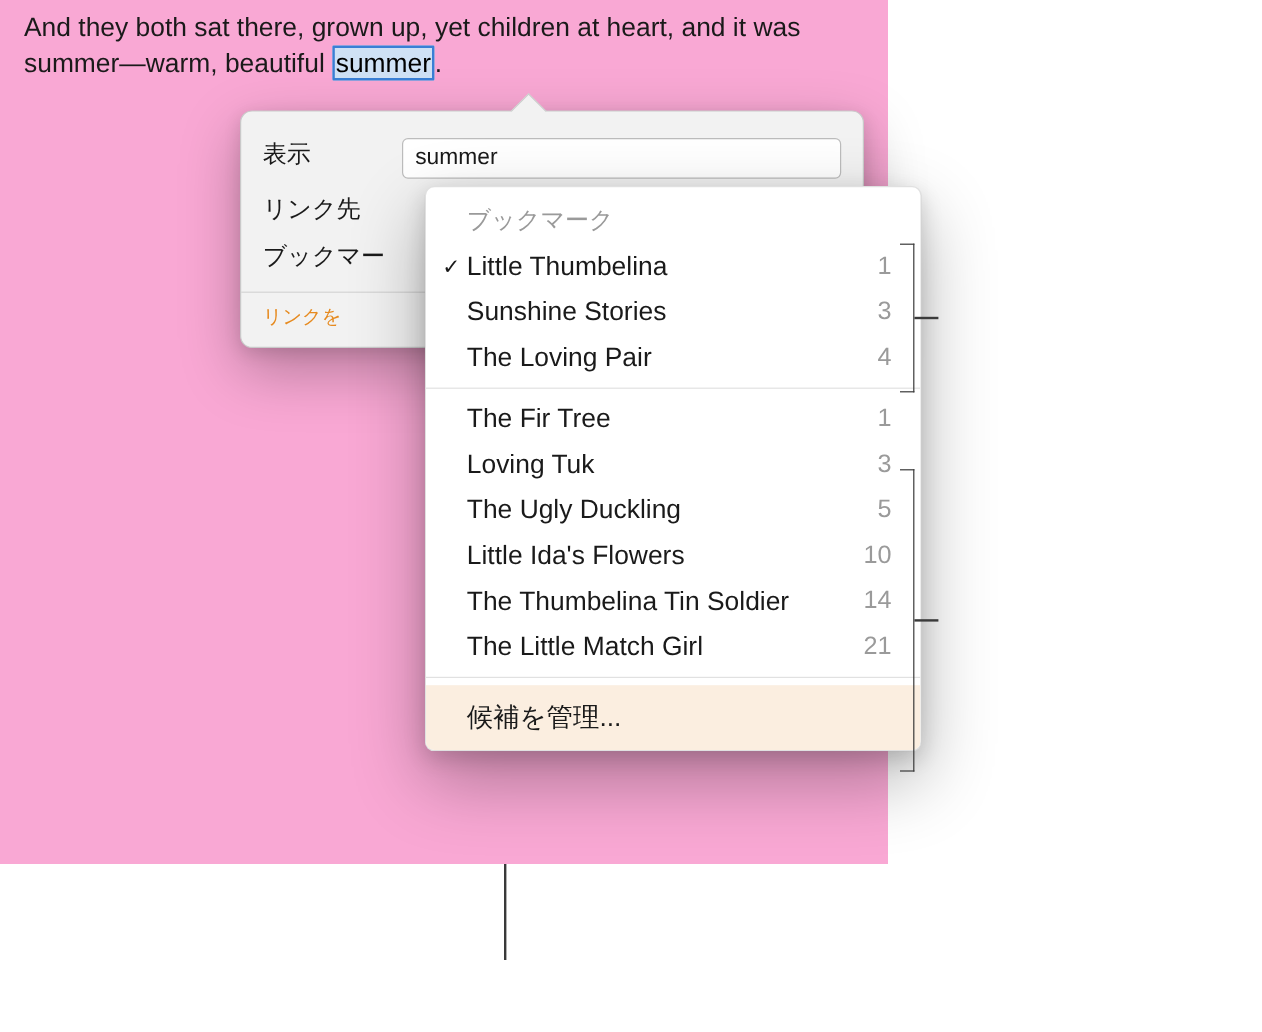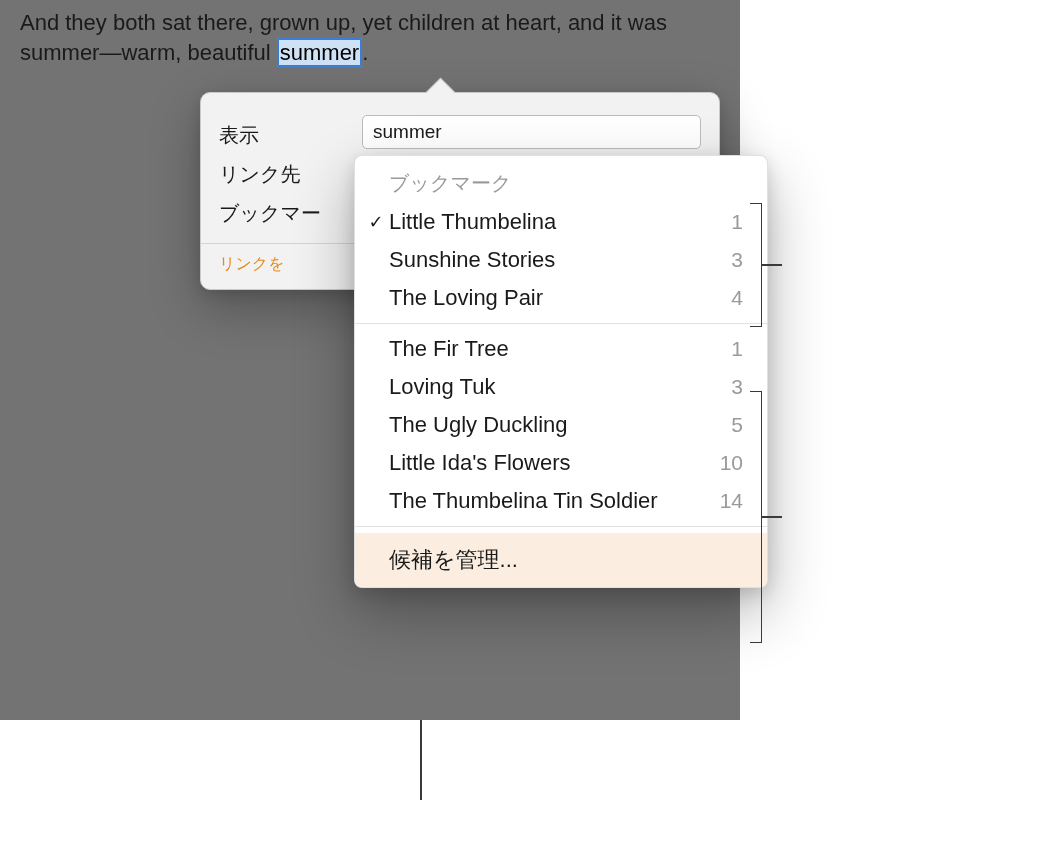--- a/index.html
+++ b/index.html
@@ -12,21 +12,21 @@
       background: #fff;
       width: 1052px;
       height: 860px;
       position: relative;
       overflow: hidden;
     }
     .canvas {
       position: relative;
       width: 740px;
       height: 720px;
-      background: #737373;
+      background: #f9a8d4;
     }
     .paragraph {
       position: absolute;
       top: 8px;
       left: 20px;
       right: 30px;
       font-size: 22px;
       line-height: 1.35;
       color: #1a1a1a;
       font-weight: 400;
@@ -56,23 +56,23 @@
       left: 229px;
       width: 20px;
       height: 20px;
       background: #f2f2f2;
       border-left: 1px solid #c9c9c9;
       border-top: 1px solid #c9c9c9;
       transform: rotate(45deg);
     }
     .popover-row {
       display: flex;
-      align-items: flex-end;
+      align-items: flex-start;
       padding: 6px 18px;
-      gap: 33px;
+      gap: 6px;
     }
     .popover-label {
       width: 110px;
       font-size: 20px;
       color: #1a1a1a;
       white-space: nowrap;
       overflow: hidden;
     }
     .popover-input {
       flex: 1;
@@ -240,20 +240,25 @@
         <div class="dd-item">
           <span class="dd-check"></span>
           <span class="dd-text">Little Ida's Flowers</span>
           <span class="dd-count">10</span>
         </div>
         <div class="dd-item">
           <span class="dd-check"></span>
           <span class="dd-text">The Thumbelina Tin Soldier</span>
           <span class="dd-count">14</span>
         </div>
+        <div class="dd-item">
+          <span class="dd-check"></span>
+          <span class="dd-text">The Little Match Girl</span>
+          <span class="dd-count">21</span>
+        </div>
       </div>
     <div class="dd-sep"></div>
     <div class="dd-footer">候補を管理...</div>
   </div>
 
 </div>
 
 <div class="bracket" style="top:203px; left:750px; width:12px; height:124px;"></div>
 <div class="bracket-stem" style="top:264px; left:762px; width:20px;"></div>
 

